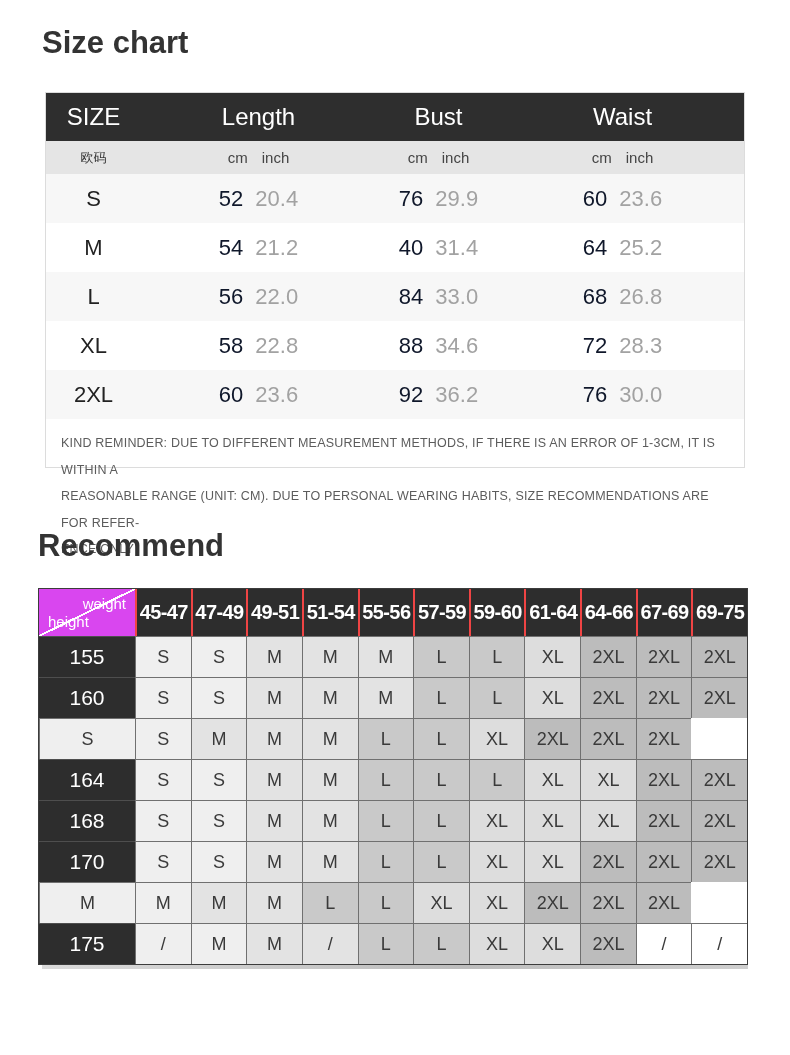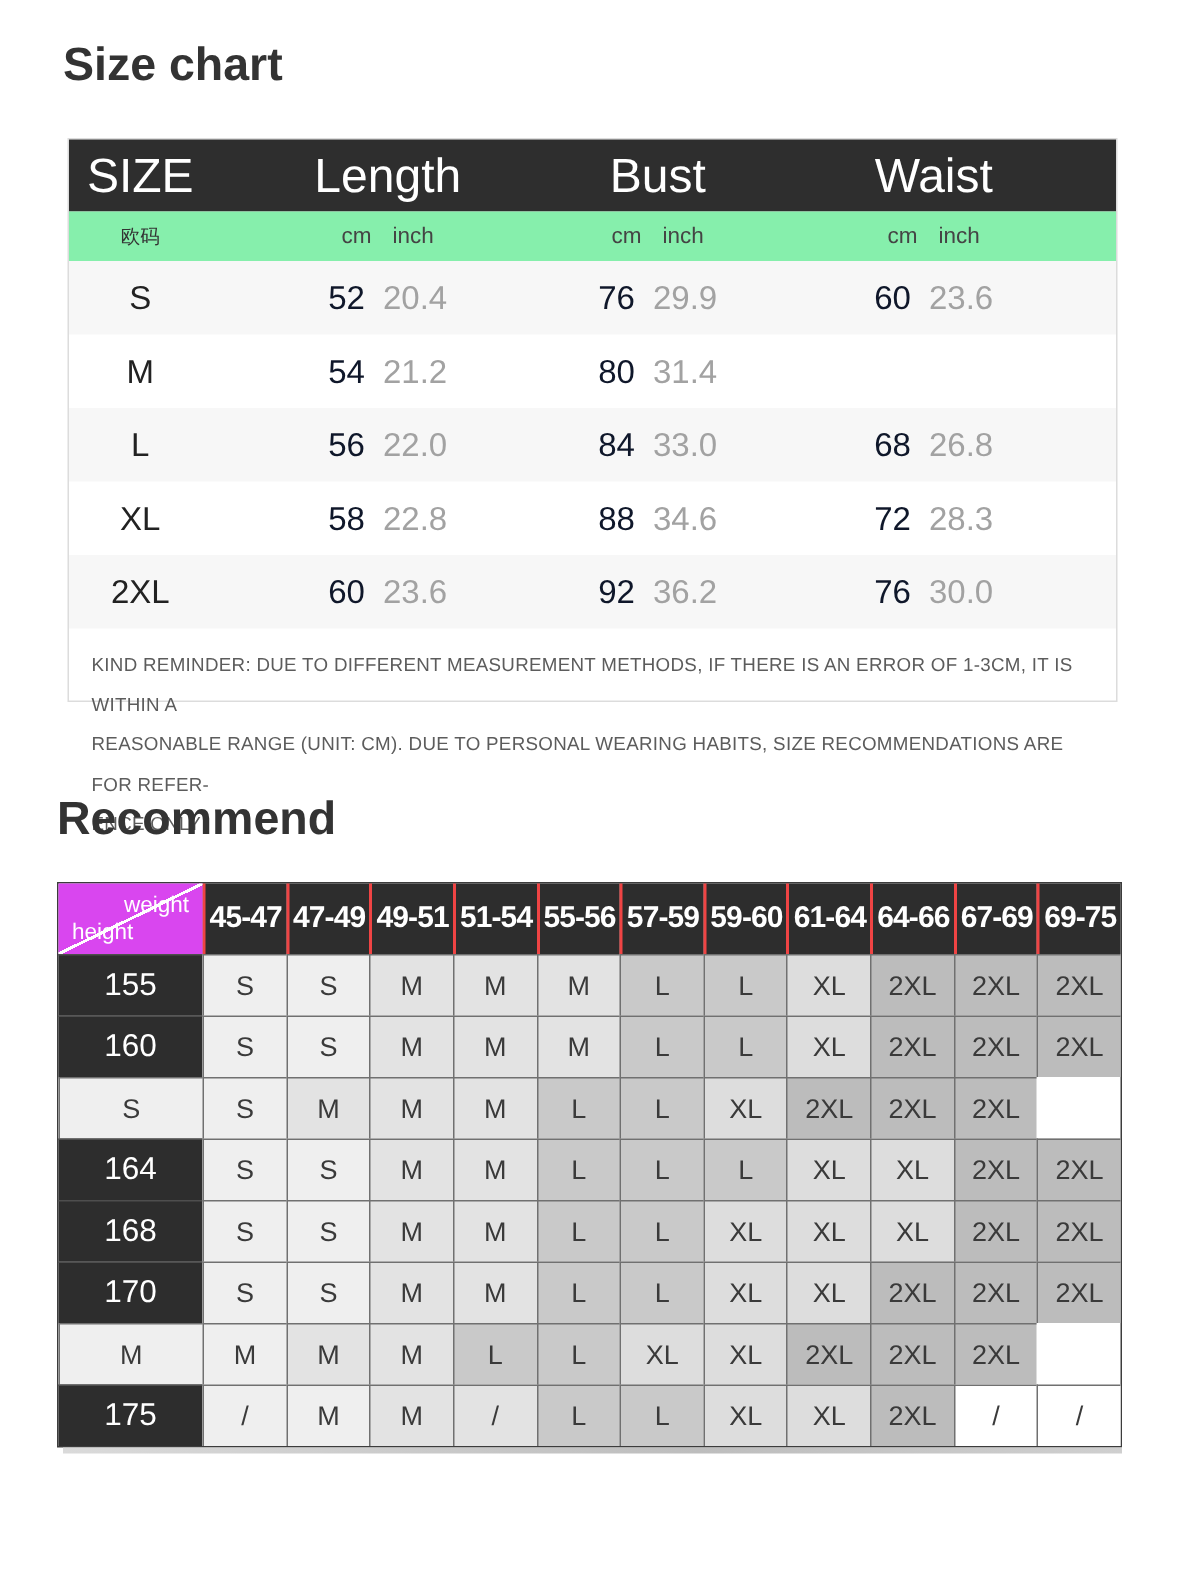--- a/index.html
+++ b/index.html
@@ -6,23 +6,23 @@
   .canvas{position:relative;width:790px;height:1055px;background:#ffffff;overflow:hidden;
           font-family:"Liberation Sans",sans-serif;}
 
   .page-title{position:absolute;color:#333;font-size:31px;font-weight:700;letter-spacing:0;}
   #size-title{left:42px;top:25px;}
   #rec-title{left:38px;top:528px;}
 
   
   .size-box{position:absolute;left:45px;top:92px;width:698px;height:374px;border:1px solid #dcdcdc;}
   .size-row{display:grid;grid-template-columns:95px 235px 125px 243px;align-items:center;}
-  .size-header{height:48px;background:#2e2e2e;color:#fff;font-size:32px;}
+  .size-header{height:48px;background:#2e2e2e;color:#fff;font-size:24px;}
   .size-header .hcell{display:flex;justify-content:center;align-items:center;height:100%;}
-  .size-sub{height:33px;background:#86efac;color:#444;font-size:15px;}
+  .size-sub{height:33px;background:#e5e5e5;color:#444;font-size:15px;}
   .size-sub .cn{font-size:13px;color:#333;text-align:center;}
   .pair{display:flex;justify-content:center;align-items:baseline;gap:14px;}
   .size-datarow{height:49px;font-size:22px;color:#222;}
   .size-datarow.stripe{background:#f7f7f7;}
   .size-datarow .slabel{text-align:center;}
   .size-datarow .pair{gap:12px;}
   .v-cm{color:#0f172a;text-align:right;}
   .v-inch{color:#a2a2a2;}
 
   .note{position:absolute;left:61px;top:430px;width:676px;font-size:12.5px;line-height:26.5px;
@@ -93,22 +93,26 @@
             <span class="v-inch">23.6</span>
           </div>
         </div>
         <div class="size-row size-datarow">
           <div class="slabel">M</div>
           <div class="pair">
             <span class="v-cm">54</span>
             <span class="v-inch">21.2</span>
           </div>
           <div class="pair">
-            <span class="v-cm">80</span>
+            <span class="v-cm">40</span>
             <span class="v-inch">31.4</span>
+          </div>
+          <div class="pair">
+            <span class="v-cm">64</span>
+            <span class="v-inch">25.2</span>
           </div>
         </div>
         <div class="size-row size-datarow stripe">
           <div class="slabel">L</div>
           <div class="pair">
             <span class="v-cm">56</span>
             <span class="v-inch">22.0</span>
           </div>
           <div class="pair">
             <span class="v-cm">84</span>

